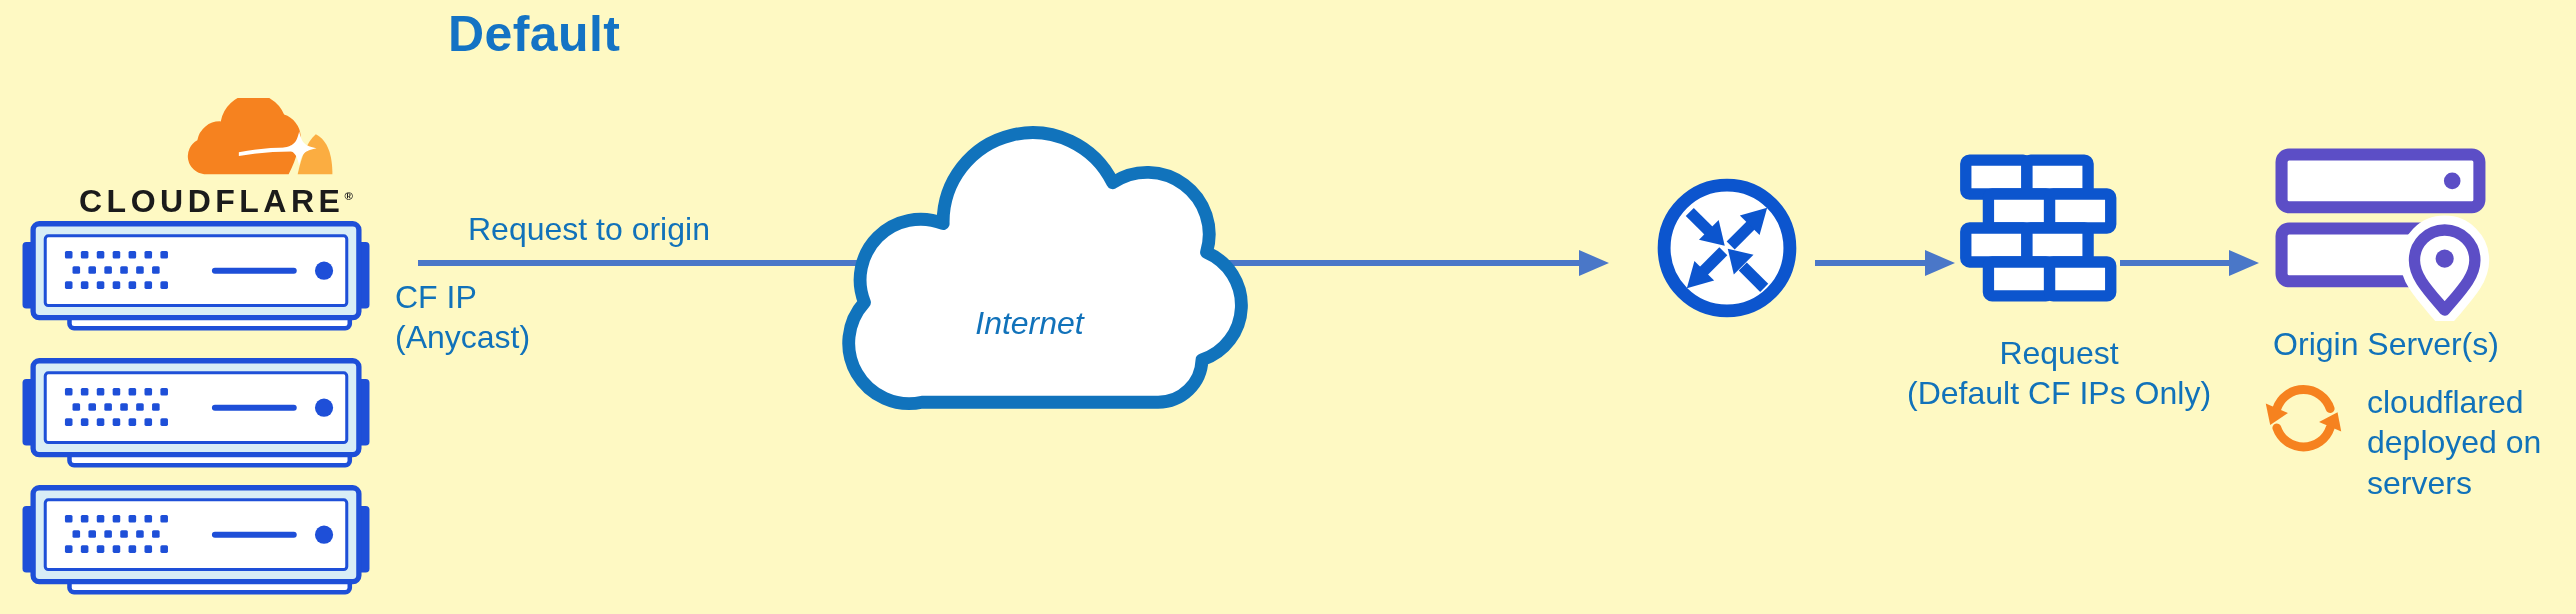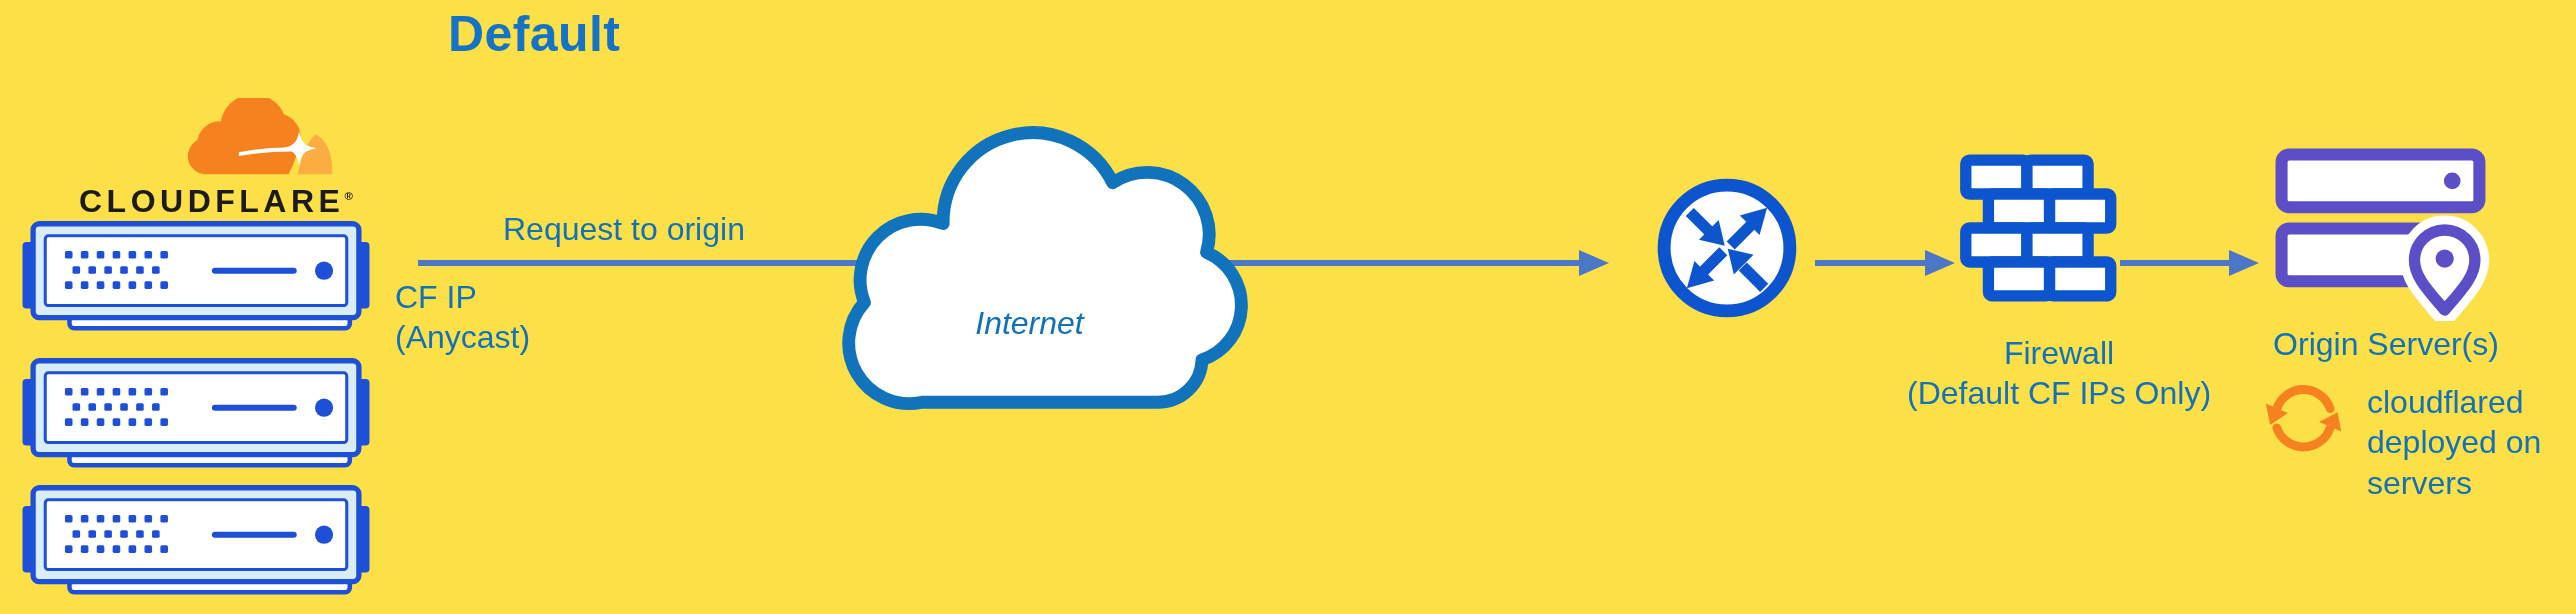--- a/index.html
+++ b/index.html
@@ -1,17 +1,17 @@
 <!DOCTYPE html>
 <html style="--title-blue: #1473C4; --label-blue: #1172BA; --line-blue: #4A77C8; --icon-blue: #0C55CE; --cloud-blue: #1173BC; --server-blue: #1E4FD8; --server-fill: #D8EDF6; --purple: #5C4EC6; --orange: #F6821F; --orange-light: #FBAD41; --wordmark-black: #1B1B1B;font-size:12px"><head>
 <meta charset="utf-8">
 <style>
   html,body{margin:0;padding:0;background:#fff;}
   .canvas{
-    position:relative;width:2576px;height:614px;background:#fde047;overflow:hidden;
+    position:relative;width:2576px;height:614px;background:#fef9c3;overflow:hidden;
     font-family:"Liberation Sans","DejaVu Sans",sans-serif;
   }
   .abs{position:absolute;}
   
   .title{
     font-size:50px;font-weight:600;color:var(--title-blue);letter-spacing:0.4px;
   }
   .blue-label{
     font-size:32px;font-weight:400;color:var(--label-blue);line-height:1.26;
   }
@@ -114,21 +114,21 @@
   <svg class="abs" style="left:21px;top:356px;" width="350" height="114" viewBox="0 0 462 150">
     <use href="#server-symbol"></use>
   </svg>
   <svg class="abs" style="left:21px;top:483px;" width="350" height="114" viewBox="0 0 462 150">
     <use href="#server-symbol"></use>
   </svg>
 
   <div class="abs flow-line" style="left:418px;top:260px;width:1164px;"></div>
   <div class="abs arrowhead" style="left:1579px;top:250px;"></div>
 
-  <div class="abs blue-label" style="left:468px;top:209px;margin-left:35px;">Request to origin</div>
+  <div class="abs blue-label" style="left:468px;top:209px;">Request to origin</div>
   <div class="abs blue-label" style="left:383px;top:277px;">
     <span class="ln">CF IP</span>
     <span class="ln">(Anycast)</span>
   </div>
 
   <svg class="abs" style="left:816px;top:110px;" width="442" height="306" viewBox="0 0 584 404">
     <path class="st-cloud fl-white" stroke-width="17" stroke-linejoin="round" d="M 452 386
       L 140 386
       A 80 80 0 0 1 64 254
       A 80 80 0 0 1 168 150
@@ -168,21 +168,21 @@
       <rect x="91" y="8" width="81" height="45" rx="5"></rect>
       <rect x="40" y="53" width="81" height="45" rx="5"></rect>
       <rect x="121" y="53" width="81" height="45" rx="5"></rect>
       <rect x="10" y="98" width="81" height="45" rx="5"></rect>
       <rect x="91" y="98" width="81" height="45" rx="5"></rect>
       <rect x="40" y="143" width="81" height="45" rx="5"></rect>
       <rect x="121" y="143" width="81" height="45" rx="5"></rect>
     </g>
   </svg>
   <div class="abs blue-label center" style="left:1875px;top:333px;width:356px;">
-    <span class="ln">Firewall</span>
+    <span class="ln">Request</span>
     <span class="ln">(Default CF IPs Only)</span>
   </div>
 
   <div class="abs flow-line" style="left:2120px;top:260px;width:112px;"></div>
   <div class="abs arrowhead" style="left:2229px;top:250px;"></div>
 
   <svg class="abs" style="left:2274px;top:148px;" width="219" height="173" viewBox="0 0 290 228">
     <rect class="st-purple fl-white" x="10" y="8" width="262" height="70" rx="10" stroke-width="16"></rect>
     <circle class="fl-purple" cx="236" cy="43" r="11"></circle>
     <rect class="st-purple fl-white" x="10" y="106" width="206" height="70" rx="10" stroke-width="16"></rect>

